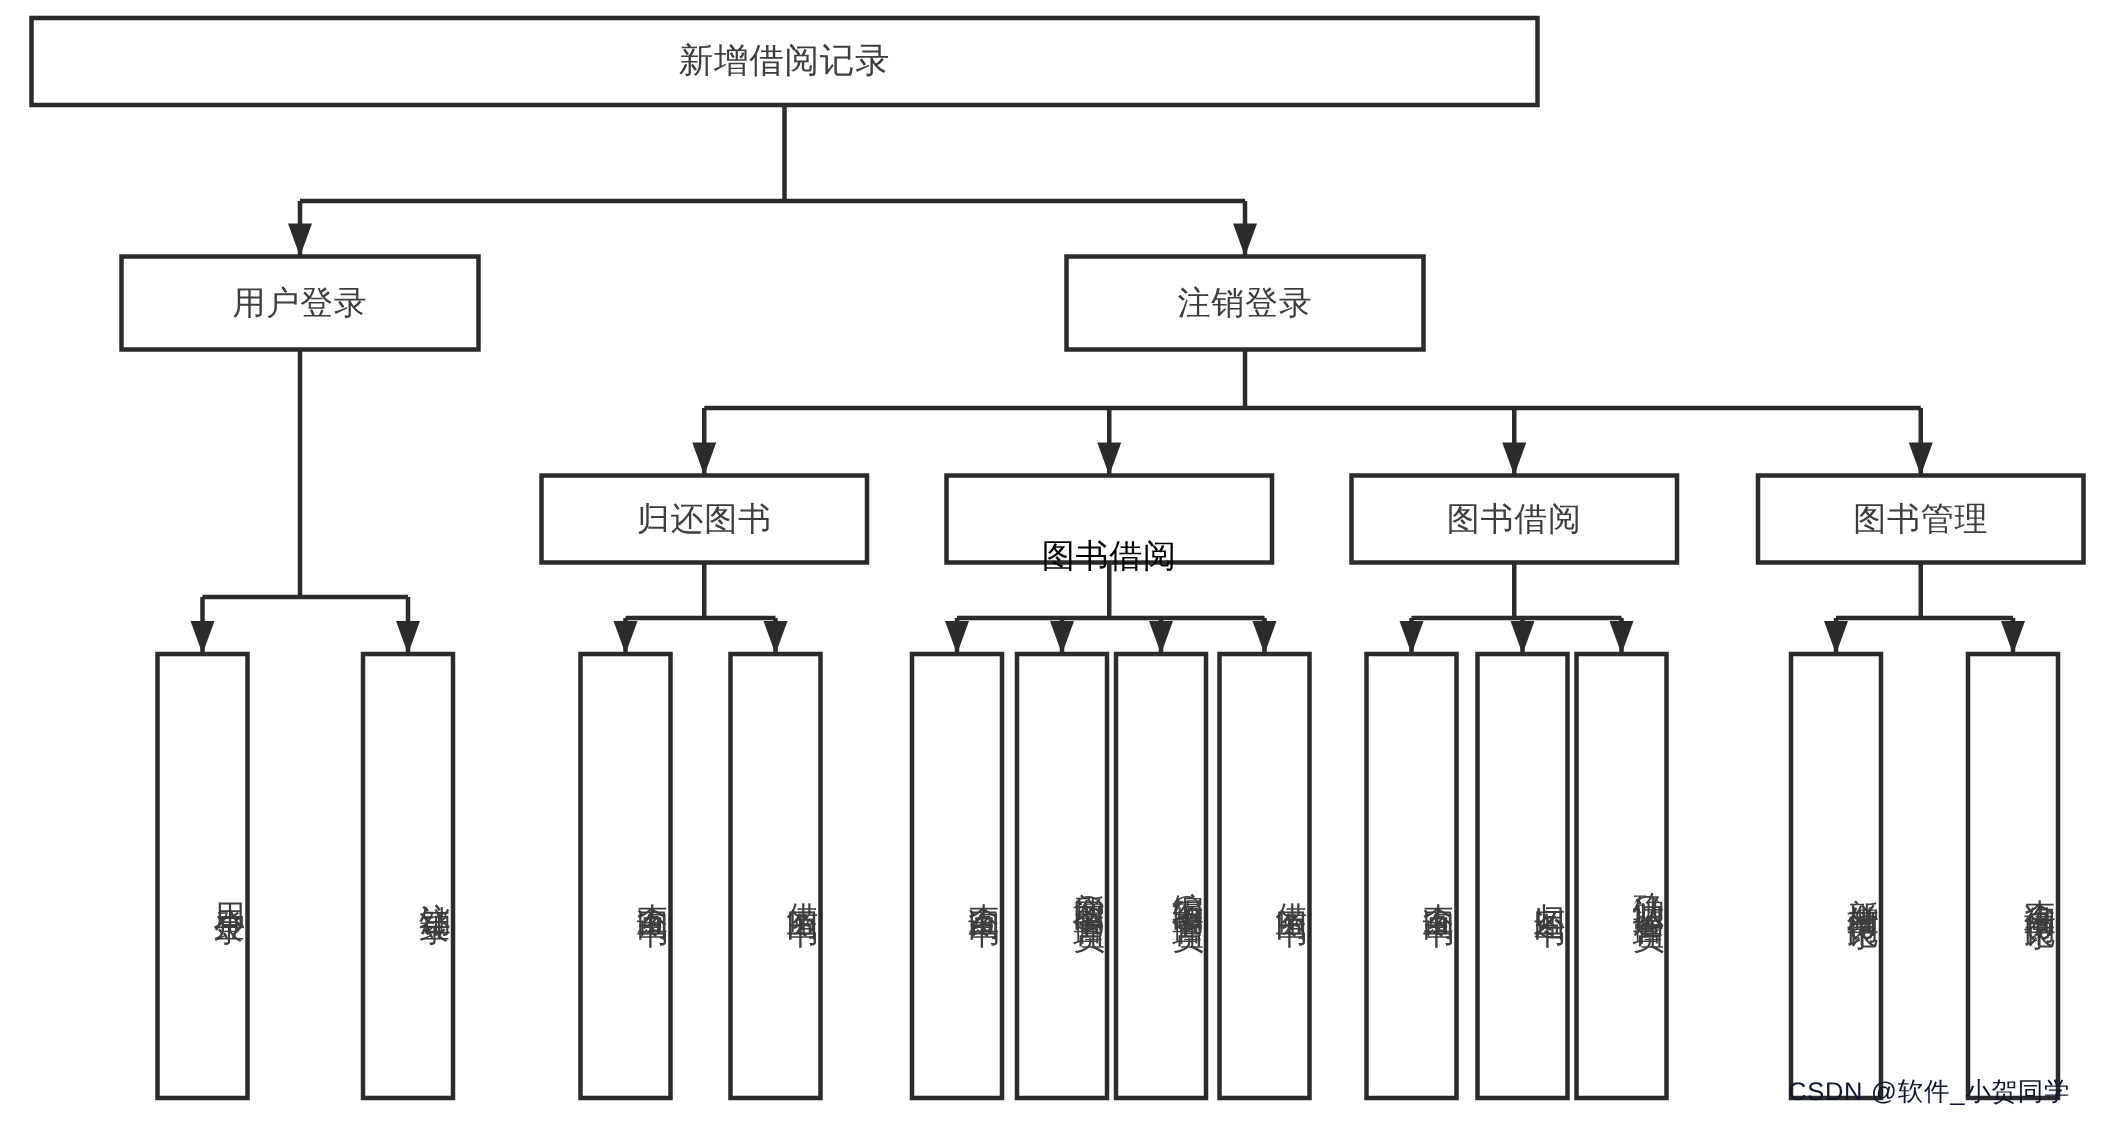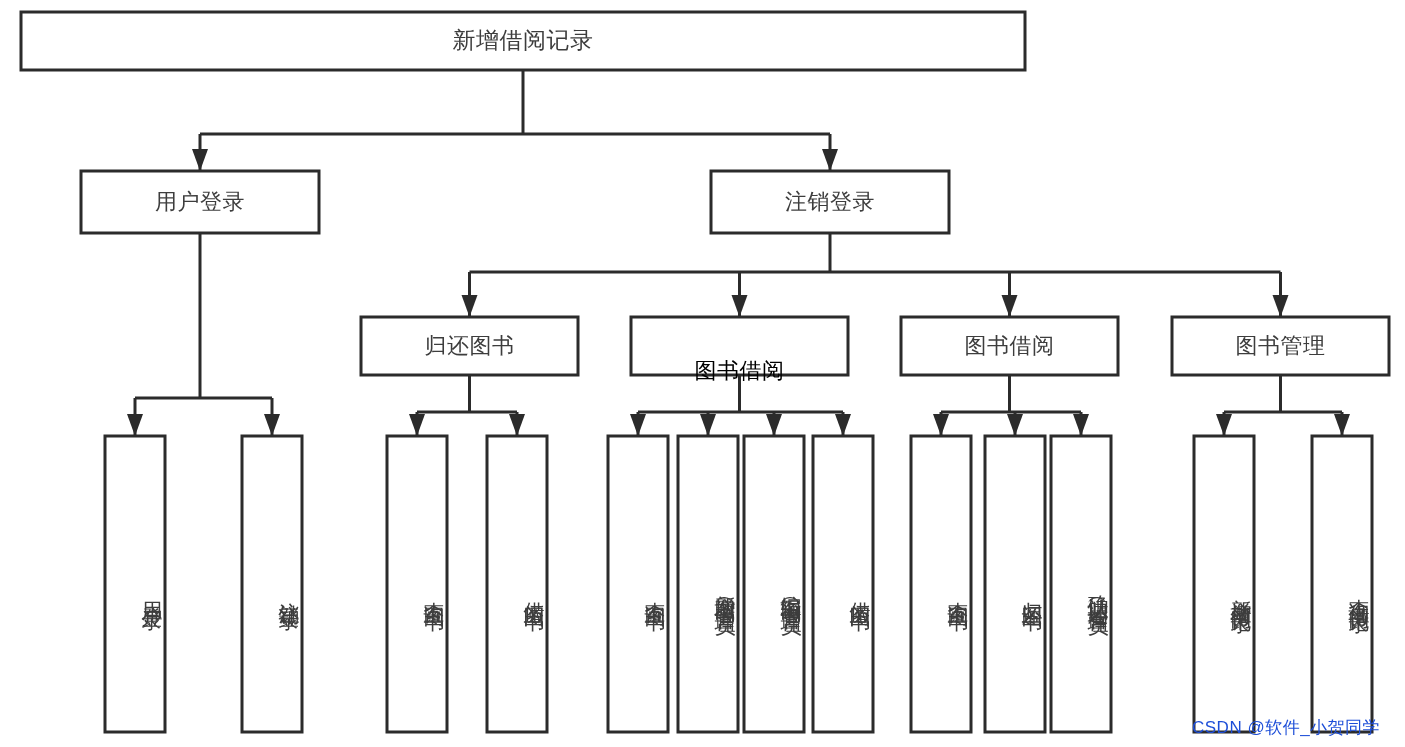--- a/index.html
+++ b/index.html
@@ -180,15 +180,15 @@
       <div class="node-label label-v" style="left: 678px; top: 436px; width: 60px; height: 296px; color: rgb(61, 61, 61);">新增图书（管理员）</div>
       <div class="node-label label-v" style="left: 744px; top: 436px; width: 60px; height: 296px; color: rgb(61, 61, 61);">编辑图书（管理员）</div>
       <div class="node-label label-v" style="left: 813px; top: 436px; width: 60px; height: 296px; color: rgb(61, 61, 61);">借阅图书</div>
       <div class="node-label label-v" style="left: 911px; top: 436px; width: 60px; height: 296px; color: rgb(61, 61, 61);">查询图书</div>
       <div class="node-label label-v" style="left: 985px; top: 436px; width: 60px; height: 296px; color: rgb(61, 61, 61);">归还图书</div>
       <div class="node-label label-v" style="left: 1051px; top: 436px; width: 60px; height: 296px; color: rgb(61, 61, 61);">确认归还（管理员）</div>
       <div class="node-label label-v" style="left: 1194px; top: 436px; width: 60px; height: 296px; color: rgb(61, 61, 61);">新增借阅记录</div>
       <div class="node-label label-v" style="left: 1312px; top: 436px; width: 60px; height: 296px; color: rgb(61, 61, 61);">查询借阅记录</div>
     </div>
 
-  <div class="watermark" style="left: 1192px; top: 716px; color: #1d4ed8;">CSDN @软件_小贺同学</div>
+  <div class="watermark" style="left: 1192px; top: 716px; color: #0f172a;">CSDN @软件_小贺同学</div>
 
 </div>
 
 </body></html>

